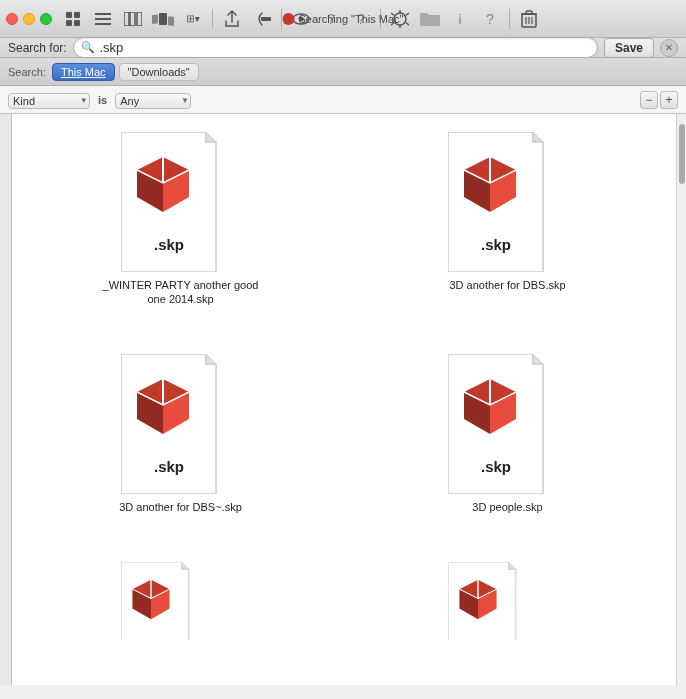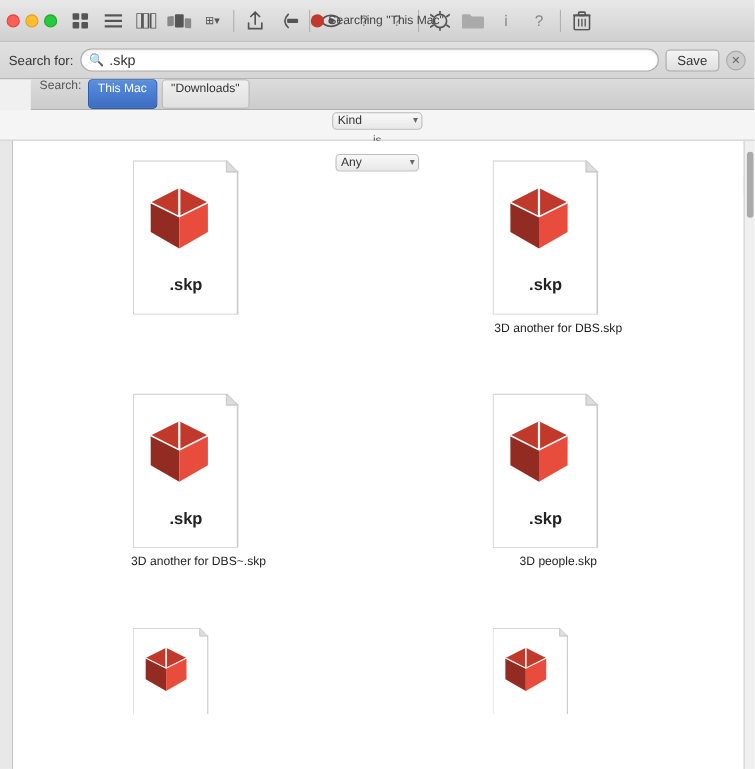--- a/index.html
+++ b/index.html
@@ -55,21 +55,21 @@
       height: 12px;
       border-radius: 50%;
       background: #c0392b;
       display: inline-block;
     }
 
     
     .search-bar {
       background: linear-gradient(to bottom, #e0e0e0, #d5d5d5);
       border-bottom: 1px solid #b0b0b0;
-      height: 34px;
+      height: 20px;
       display: flex;
       align-items: center;
       padding: 0 8px;
       gap: 6px;
     }
     .search-label {
       font-size: 12px;
       color: #333;
       white-space: nowrap;
     }
@@ -97,20 +97,21 @@
       width: 100%;
     }
     .save-btn {
       background: linear-gradient(to bottom, #f5f5f5, #e0e0e0);
       border: 1px solid #aaa;
       border-radius: 4px;
       padding: 2px 10px;
       font-size: 12px;
       cursor: pointer;
       color: #333;
+      font-weight: bold;
     }
     .close-search-btn {
       width: 18px;
       height: 18px;
       border-radius: 50%;
       background: #ccc;
       border: 1px solid #aaa;
       display: flex;
       align-items: center;
       justify-content: center;
@@ -118,57 +119,57 @@
       cursor: pointer;
       color: #666;
     }
 
     
     .scope-bar {
       background: linear-gradient(to bottom, #dcdcdc, #cccccc);
       border-bottom: 1px solid #b0b0b0;
       height: 28px;
       display: flex;
+      align-items: center;
       padding: 0 8px;
       gap: 4px;
-      margin-left: 28px;
     }
     .scope-label {
       font-size: 11px;
       color: #555;
       margin-right: 2px;
     }
     .scope-btn {
       font-size: 11px;
       padding: 2px 8px;
       border-radius: 4px;
       cursor: pointer;
       border: 1px solid transparent;
     }
     .scope-btn.active {
       background: linear-gradient(to bottom, #5a8fe0, #3a6cc0);
       color: white;
       border-color: #2a5caa;
+      text-decoration: underline;
     }
     .scope-btn.inactive {
       background: linear-gradient(to bottom, #f0f0f0, #e0e0e0);
       color: #333;
       border: 1px solid #bbb;
     }
 
     
     .filter-bar {
       background: #f5f5f5;
       border-bottom: 1px solid #c0c0c0;
       height: 28px;
       display: flex;
       align-items: center;
       padding: 0 8px;
       gap: 4px;
-      flex-direction: column;
     }
     .filter-select {
       font-size: 11px;
       padding: 1px 4px;
       border: 1px solid #bbb;
       border-radius: 4px;
       background: linear-gradient(to bottom, #f8f8f8, #e8e8e8);
       cursor: pointer;
       color: #333;
       appearance: none;
@@ -187,20 +188,21 @@
       top: 50%;
       transform: translateY(-50%);
       font-size: 9px;
       pointer-events: none;
       color: #666;
     }
     .filter-is {
       font-size: 11px;
       color: #555;
       padding: 0 4px;
+      font-weight: bold;
     }
     .filter-controls-right {
       margin-left: auto;
       display: flex;
       align-items: center;
       gap: 2px;
     }
     .filter-btn {
       width: 18px;
       height: 18px;
@@ -442,20 +444,21 @@
 
             <polygon points="56,18 30,31 30,60 56,45" fill="#e74c3c"></polygon>
 
             <polyline points="30,5 30,31" stroke="white" stroke-width="2" fill="none"></polyline>
             <polyline points="4,18 30,31 56,18" stroke="white" stroke-width="1.5" fill="none"></polyline>
           </g>
 
           <text x="48" y="118" text-anchor="middle" font-family="Arial, sans-serif" font-size="15" font-weight="bold" fill="#222">.skp</text>
         </svg>
       </div>
+      <span class="file-name">_WINTER PARTY another good one 2014.skp</span>
     </div>
 
     <div class="file-item">
       <div class="file-icon">
         <svg viewBox="0 0 120 140" xmlns="http://www.w3.org/2000/svg">
           <polygon points="0,0 85,0 85,10 95,10 95,140 0,140" fill="white" stroke="#ccc" stroke-width="1.5"></polygon>
           <polygon points="85,0 95,10 85,10" fill="#ddd" stroke="#ccc" stroke-width="1"></polygon>
           <g transform="translate(12, 20)">
             <polygon points="30,0 60,15 60,50 30,65 0,50 0,15" fill="white" stroke="none"></polygon>
             <polygon points="30,5 56,18 30,31 4,18" fill="#c0392b"></polygon>

